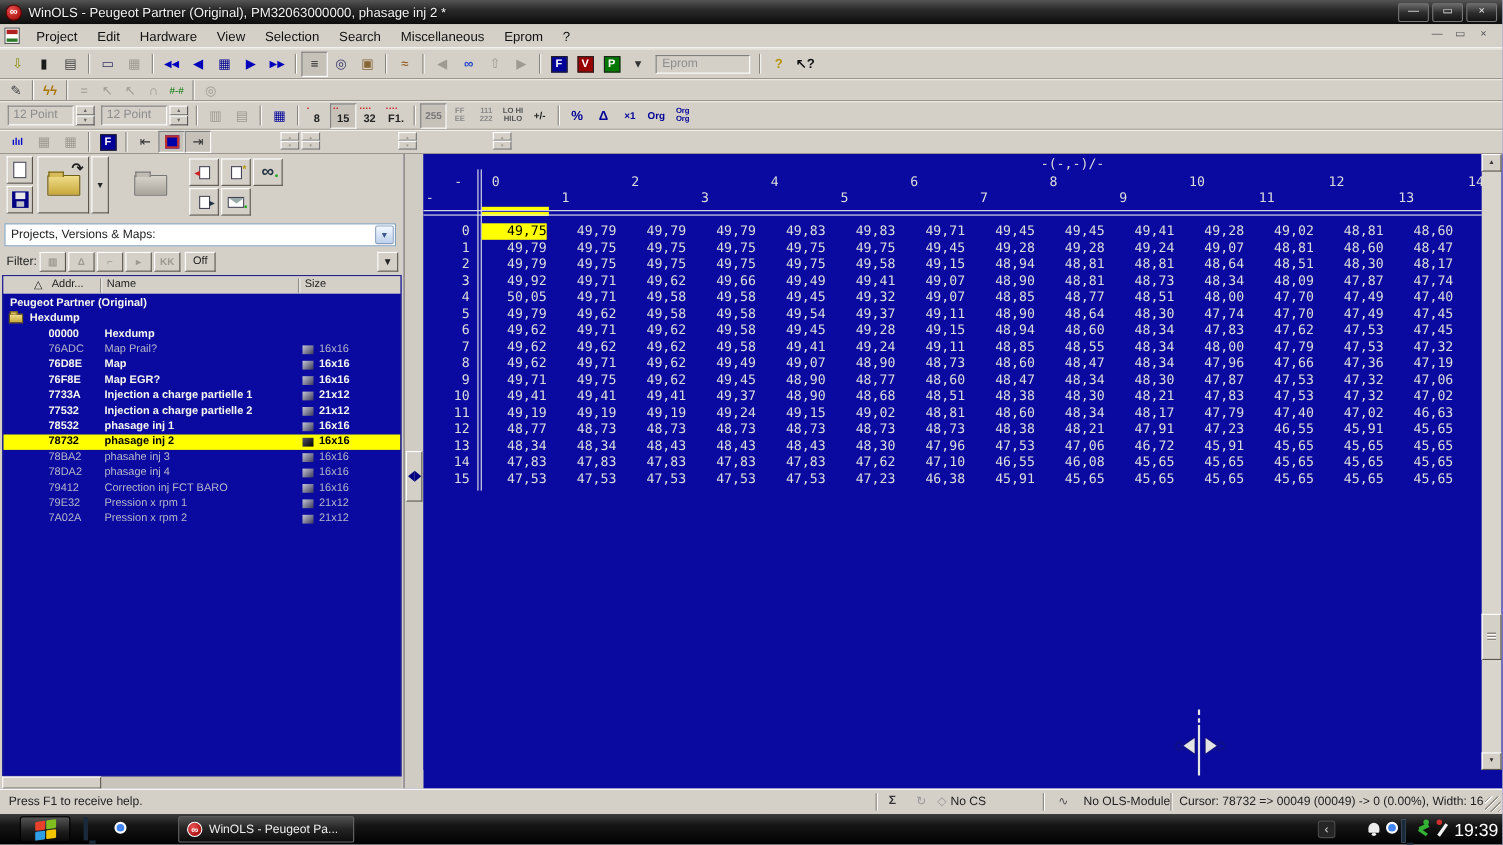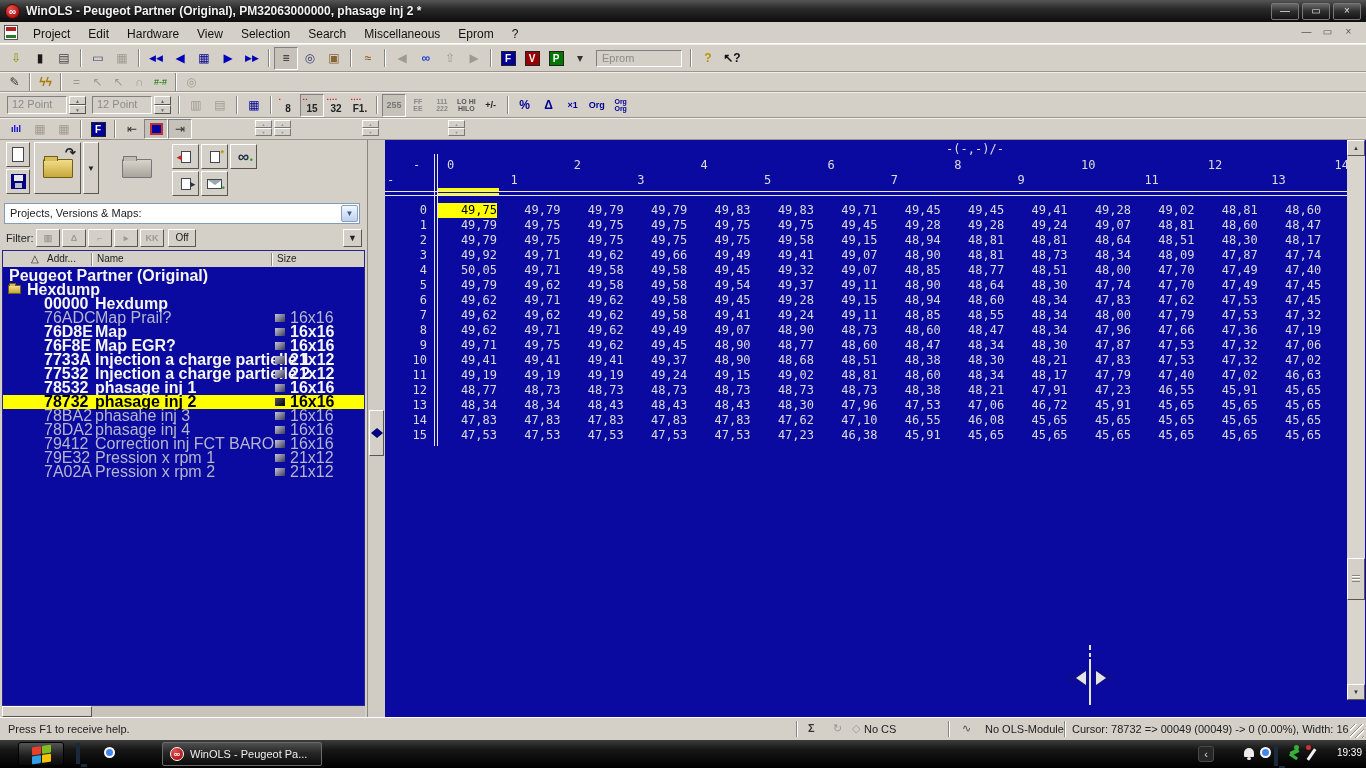--- a/index.html
+++ b/index.html
@@ -8,21 +8,21 @@
   #screen { position:relative; width:1366px; height:768px; background:#d4d0c8; overflow:hidden; }
 
   
   #titlebar { position:absolute; left:0; top:0; width:1366px; height:22px;
     background:linear-gradient(#555 0%,#2a2a2a 40%,#0d0d0d 100%);
     display:flex; align-items:center; padding:0 5px; }
   #app-icon { width:15px; height:15px; border-radius:50%;
     background:radial-gradient(circle at 35% 30%,#e85050,#9c0000);
     border:1px solid #5a0000; color:#fff; font-size:10px; font-weight:bold;
     display:flex; align-items:center; justify-content:center; margin-right:6px; }
-  #title-text { color:#f2f2f2; font-size:12px; font-weight:bold; flex:1; text-shadow:0 1px 2px #000; }
+  #title-text { color:#f2f2f2; font-size:12px; font-weight:normal; flex:1; text-shadow:0 1px 2px #000; }
   .wbtn { width:28px; height:17px; margin-left:3px; border:1px solid #777; border-radius:2px;
     background:linear-gradient(#6a6a6a,#2e2e2e 50%,#141414); color:#e6e6e6;
     font-size:10px; line-height:14px; text-align:center; }
 
   
   #menubar { position:absolute; left:0; top:22px; width:1366px; height:22px; background:#d4d0c8;
     display:flex; align-items:center; border-bottom:1px solid #fff; }
   #doc-icon { width:14px; height:15px; background:#fff; border:1px solid #555; margin:0 6px 0 4px; position:relative; }
   #doc-icon::before { content:""; position:absolute; left:1px; top:1px; width:10px; height:4px; background:#b02020; }
   #doc-icon::after  { content:""; position:absolute; left:1px; bottom:1px; width:10px; height:3px; background:#2a7a2a; }
@@ -100,21 +100,21 @@
   .fbtn.on { color:#222; font-weight:normal; font-size:10px; }
   #filter-drop { position:absolute; right:5px; top:1px; width:19px; height:18px; border:1px solid;
     border-color:#fff #5a564e #5a564e #fff; background:#d4d0c8; text-align:center; font-size:9px; line-height:16px; color:#222; }
 
   #maplist { position:absolute; left:2px; top:110px; width:363px; height:456px; border:1px solid #24248c; background:#0a0aa0; }
   #maplist-hdr { position:absolute; left:0; top:0; width:100%; height:16px; background:#d4d0c8;
     font-size:10px; color:#222; }
   #maplist-hdr span { position:absolute; top:2px; }
   .hsep { position:absolute; top:1px; width:2px; height:13px; border-left:1px solid #8a867e; border-right:1px solid #fff; }
   #tree { position:absolute; left:0; top:18px; width:100%; height:436px; overflow:hidden;
-    font-size:16px;text-decoration:underline; }
+    font-size:10px;text-decoration:underline; }
   .trow { position:relative; height:14px; line-height:14px; color:#b6b6cc; white-space:nowrap; }
   .trow.b { font-weight:bold; color:#f6f6ee; }
   .trow.sel { background:#ffff00; color:#000; font-weight:bold; }
   .t-proj { position:absolute; left:6px; }
   .t-folder-ic { position:absolute; left:5px; top:2px; width:13px; height:9px;
     background:linear-gradient(#f0dc8a,#c8a83a); border:1px solid #705e14; }
   .t-folder-ic::before { content:""; position:absolute; left:0; top:-3px; width:5px; height:2px; background:#d8bc5a; border:1px solid #705e14; border-bottom:none; }
   .t-fname { position:absolute; left:24px; }
   .t-addr { position:absolute; left:41px; }
   .t-name { position:absolute; left:92px; }
@@ -236,21 +236,21 @@
   .bell { position:absolute; left:1244px; top:8px; width:10px; height:9px; background:#ececec;
     border-radius:5px 5px 1px 1px; }
   .bell::after { content:""; position:absolute; left:3px; bottom:-3px; width:4px; height:3px; background:#ececec; border-radius:50%; }
   #tray-man { position:absolute; left:1288px; top:5px; width:13px; height:16px; }
   #tray-man .head { position:absolute; left:6px; top:0; width:5px; height:5px; border-radius:50%; background:#35b135; }
   #tray-man .body { position:absolute; left:2px; top:5px; width:9px; height:4px; background:#35b135; transform:rotate(-25deg); }
   #tray-man .leg  { position:absolute; left:1px; top:10px; width:9px; height:3px; background:#35b135; transform:rotate(35deg); }
   #tray-tool { position:absolute; left:1305px; top:5px; width:12px; height:17px; }
   #tray-tool .bar { position:absolute; left:5px; top:3px; width:3px; height:13px; background:#f2f2f2; transform:rotate(35deg); }
   #tray-tool .dot { position:absolute; left:1px; top:0; width:5px; height:5px; border-radius:50%; background:#d03030; }
-  #clock { position:absolute; left:1322px; top:7px; width:40px; color:#fff; font-size:10px; text-align:right; }
+  #clock { position:absolute; left:1322px; top:7px; width:40px; color:#fff; font-size:16px; text-align:right; }
 </style>
 </head>
 <body>
 
 <div id="screen">
 
   <div id="titlebar">
     <span id="app-icon">∞</span>
     <span id="title-text">WinOLS - Peugeot Partner (Original), PM32063000000, phasage inj 2 *</span>
     <span class="wbtn">—</span>

